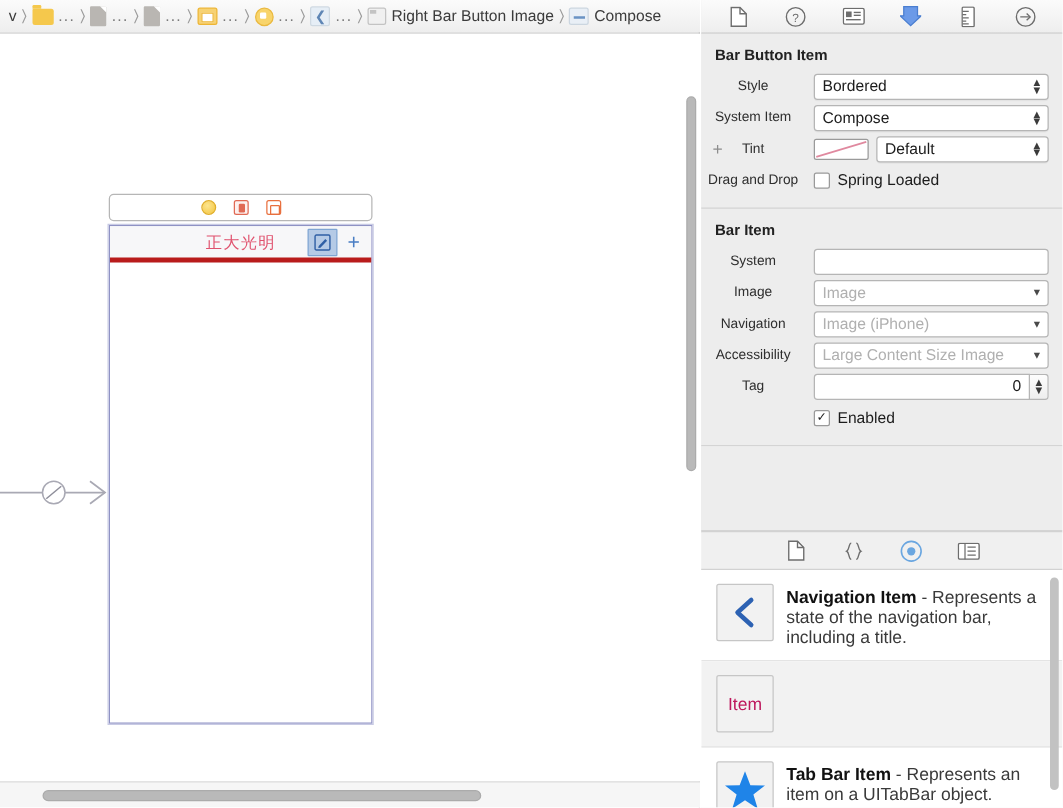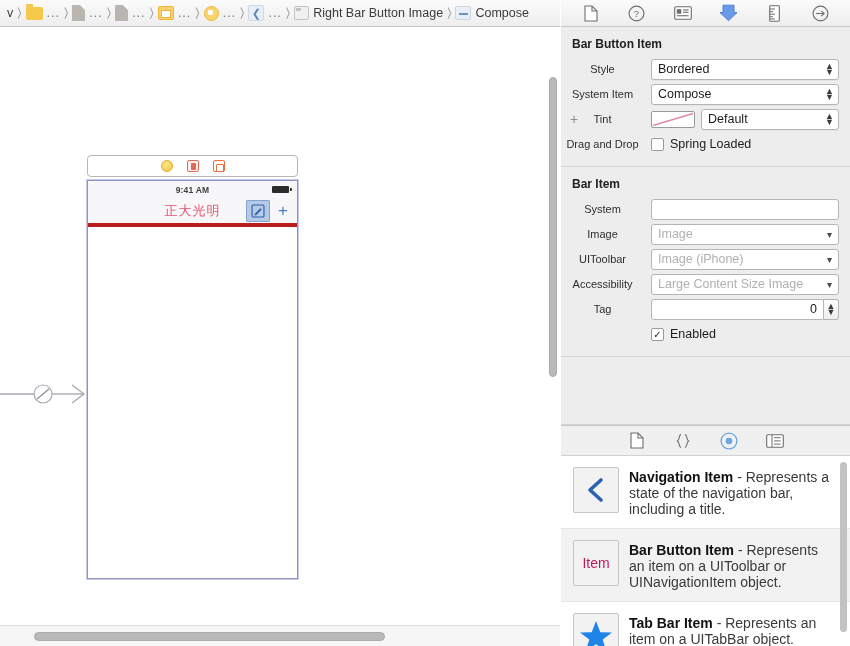--- a/index.html
+++ b/index.html
@@ -274,24 +274,20 @@
         <polyline points="72,6 84,15 72,24" fill="none" stroke="#a9a9b4" stroke-width="1.4"></polyline>
       </svg>
 
       <div id="scene-dock">
         <span class="dock-ic dock-vc"></span>
         <span class="dock-ic dock-fr"></span>
         <span class="dock-ic dock-exit"></span>
       </div>
 
       <div id="device">
-        <div id="statusbar">
-          <span id="status-time">9:41 AM</span>
-          <span id="battery"></span>
-        </div>
         <div id="navbar">
           <span id="nav-title">正大光明</span>
           <span id="nav-right">
             <span id="compose-btn">
               <svg width="14" height="14" viewBox="0 0 16 16">
                 <rect x="1.2" y="1.2" width="13.6" height="13.6" rx="1.2" fill="none" stroke="#2f5fa5" stroke-width="1.3"></rect>
                 <path d="M4.5 11.2 L10.6 4.9 L12.2 6.4 L6.1 12.7 L4.1 13.1 Z" fill="#2f5fa5"></path>
               </svg>
             </span>
             <span id="add-btn">+</span>
@@ -417,21 +413,21 @@
 
         <div class="row">
           <span class="row-label">Image</span>
           <span class="combo">
             <span class="ph">Image</span>
             <span class="chev-dn">▾</span>
           </span>
         </div>
 
         <div class="row">
-          <span class="row-label">UIToolbar</span>
+          <span class="row-label">Navigation</span>
           <span class="combo">
             <span class="ph">Image (iPhone)</span>
             <span class="chev-dn">▾</span>
           </span>
         </div>
 
         <div class="row">
           <span class="row-label">Accessibility</span>
           <span class="combo">
             <span class="ph">Large Content Size Image</span>
@@ -499,23 +495,20 @@
           </span>
           <span class="lib-txt">
             <b>Navigation Item</b><span> - Represents a state of the navigation bar, including a title.</span>
           </span>
         </div>
 
         <div class="lib-item alt">
           <span class="lib-thumb">
             <span style="color:#be185d;font-size:14px;">Item</span>
           </span>
-          <span class="lib-txt">
-            <b>Bar Button Item</b><span> - Represents an item on a UIToolbar or UINavigationItem object.</span>
-          </span>
         </div>
 
         <div class="lib-item">
           <span class="lib-thumb">
             <svg width="34" height="33" viewBox="0 0 34 33">
               <polygon points="17,1 21.3,12.2 33,12.4 23.7,19.6 27.2,31 17,24.2 6.8,31 10.3,19.6 1,12.4 12.7,12.2" fill="#1f84e8"></polygon>
             </svg>
           </span>
           <span class="lib-txt">
             <b>Tab Bar Item</b><span> - Represents an item on a UITabBar object.</span>

